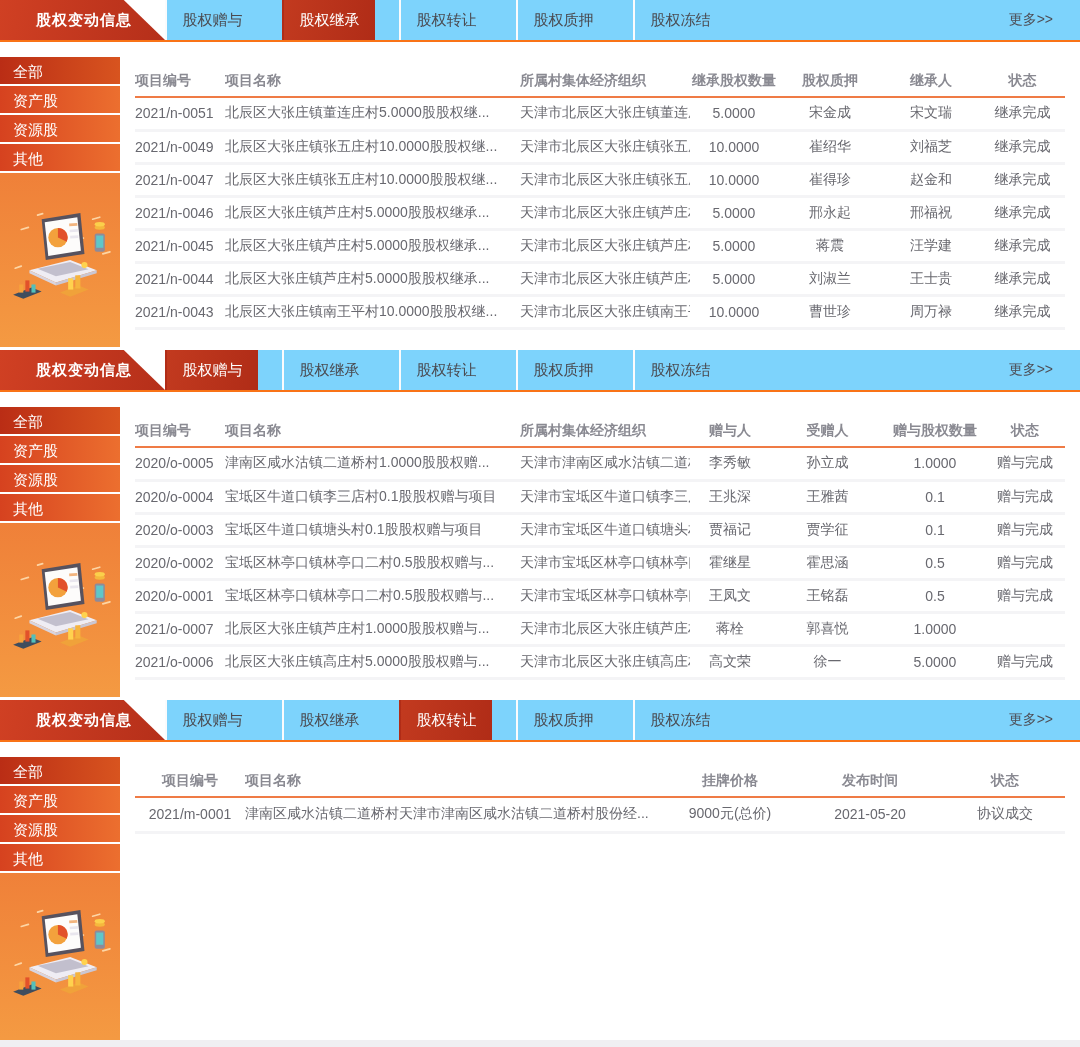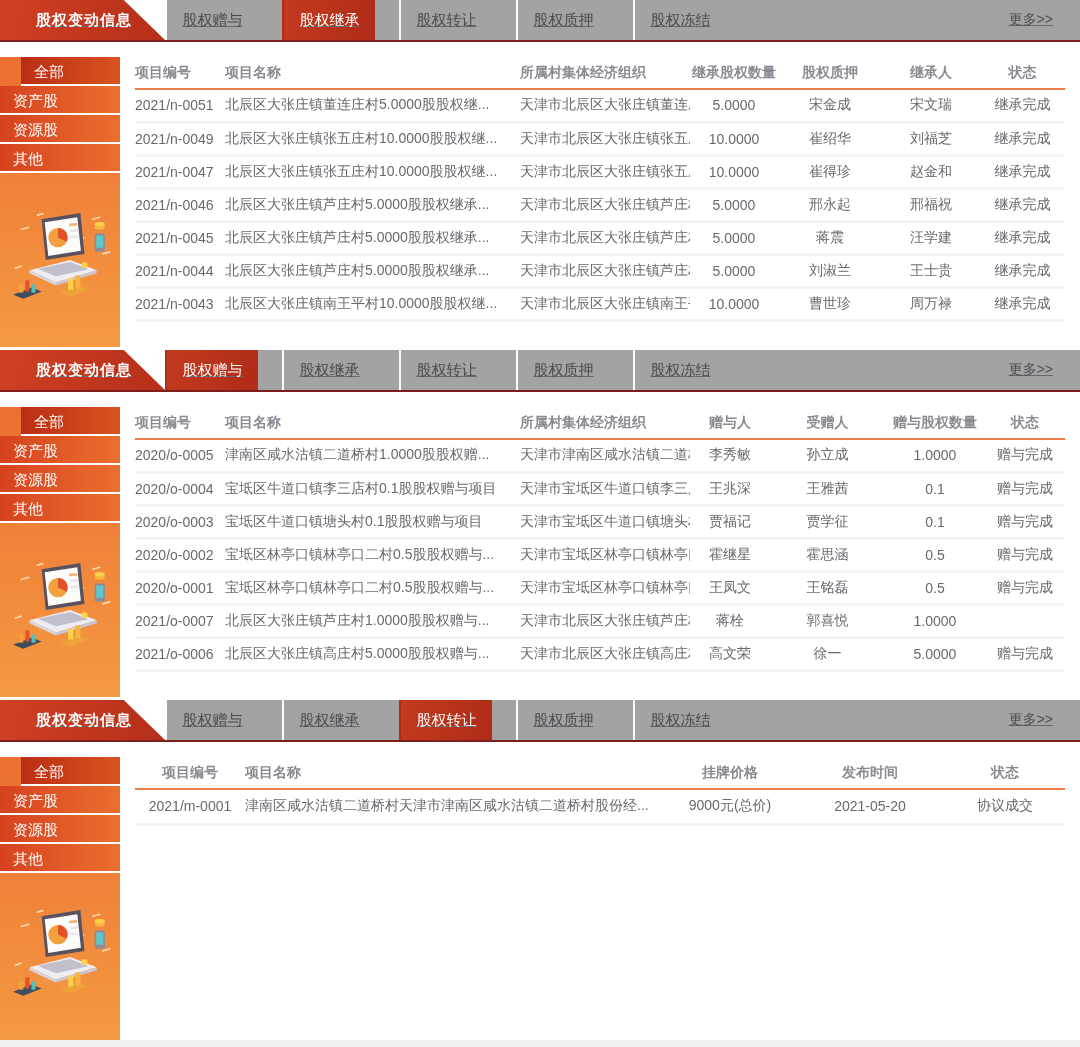--- a/index.html
+++ b/index.html
@@ -8,21 +8,21 @@
     width:1080px; height:1047px; overflow:hidden;
     font-family:"Liberation Sans","DejaVu Sans",sans-serif;
     color:#68686f;
   }
   .sec { width:1080px; height:350px; background:#fff; }
   .sec.sec-2 { height:340px; }
 
   
   .hbar {
     height:42px; display:flex; align-items:stretch;
-    background:#a3a3a3; border-bottom:2px solid #7f1d1d;text-decoration:underline;
+    background:#7dd3fc; border-bottom:2px solid #f97316;
   }
   .banner-wrap { width:165px; background:#fff; flex:0 0 165px; }
   .banner {
     height:100%; width:165px;
     background:linear-gradient(100deg,#d04023,#b52f1a);
     clip-path:polygon(0 0,75% 0,100% 100%,0 100%);
     color:#fff; font-size:15px; font-weight:bold;
     line-height:40px; padding-left:36px; letter-spacing:1px;
   }
   .tabs { display:flex;gap:24px; }
@@ -50,25 +50,25 @@
     background:linear-gradient(180deg,#ec6f33,#f49a42);
     display:flex; flex-direction:column;
   }
   .sec-2 .sidebar { height:283px; }
   .side-item {
     height:29px; line-height:29px; padding-left:13px;
     font-size:15px; color:#fff; cursor:pointer;
     background:linear-gradient(90deg,#d6421f,#ec6f2f);
     border-bottom:2px solid #fff;
   }
-  .side-item.active { background:linear-gradient(90deg,#ba2d15,#d8541f);margin-left:21px; }
+  .side-item.active { background:linear-gradient(90deg,#ba2d15,#d8541f); }
   .illus { flex:1; display:flex; align-items:center; justify-content:center; }
 
   
-  .tablewrap { flex:1; padding:0 15px; }
+  .tablewrap { flex:1; padding:0 15px;margin-top:8px; }
   table { width:100%; border-collapse:collapse; table-layout:fixed; }
   th {
     height:32px; font-size:14px; font-weight:bold; color:#8a8a92;
     text-align:left; border-bottom:2px solid #ef7b45; white-space:nowrap; overflow:hidden;
   }
   td {
     height:33px; font-size:14px; color:#68686f; text-align:left;
     border-bottom:3px solid #f4f4f6; white-space:nowrap; overflow:hidden;
   }
   

